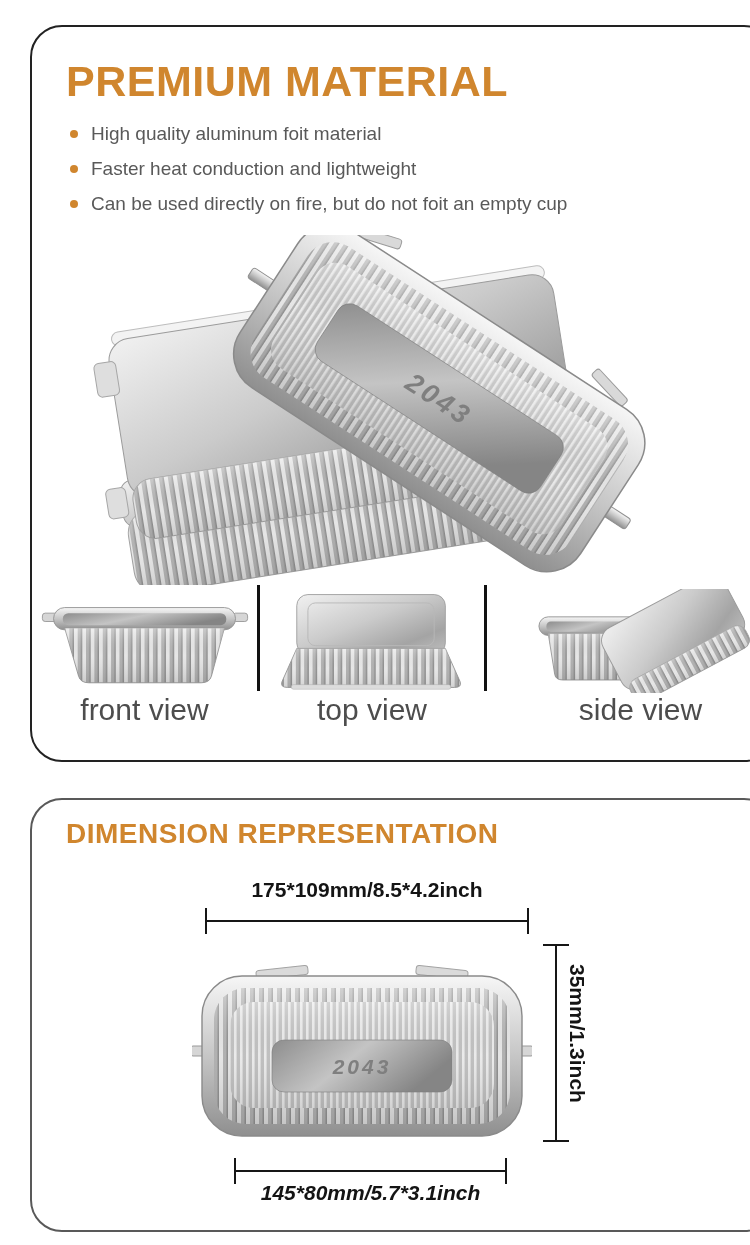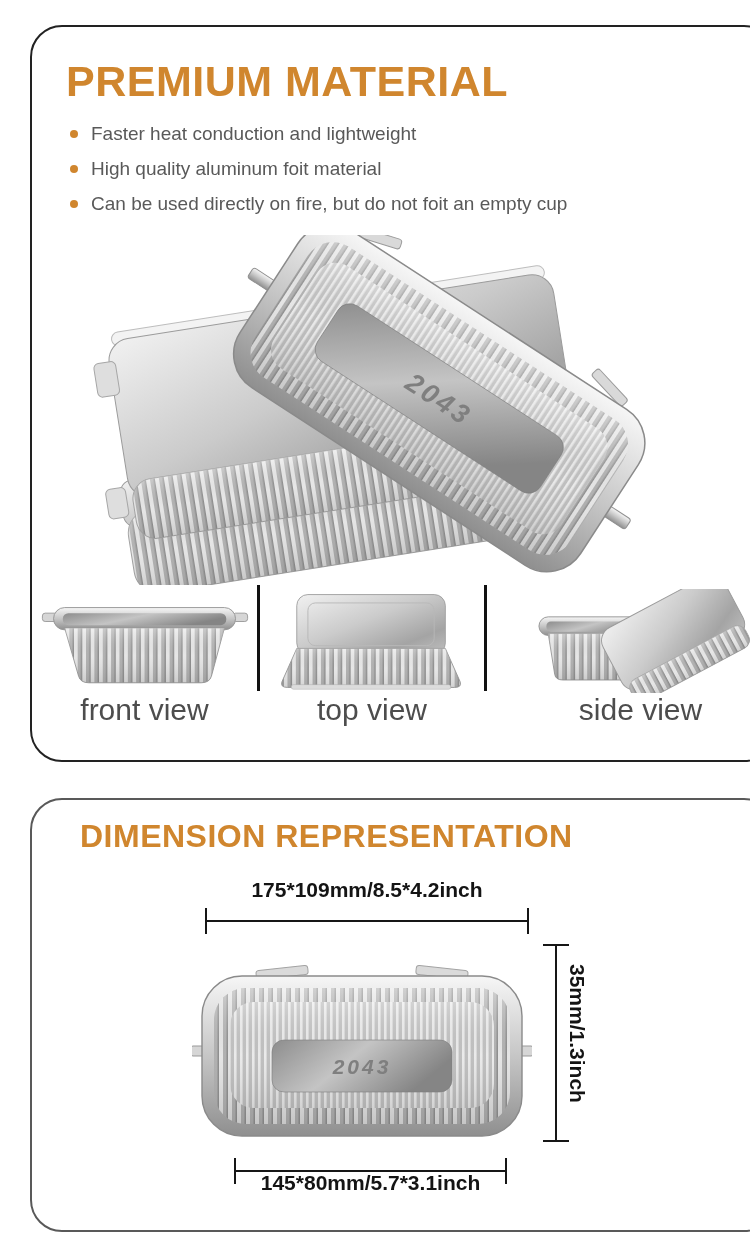--- a/index.html
+++ b/index.html
@@ -16,41 +16,41 @@
     width:750px;height:1245px;position:relative;
     font-family:"Liberation Sans", sans-serif;
     overflow:hidden;
   }
   .card{position:absolute;left:30px;width:746px;background:#fff;border-radius:32px;}
   .card1{top:25px;height:737px;border:2px solid var(--card1-border);}
   .card2{top:798px;height:434px;border:2px solid var(--card2-border);}
 
   .title{position:absolute;font-weight:bold;color:var(--accent);white-space:nowrap;}
   .title1{left:34px;top:30px;font-size:43px;letter-spacing:0.5px;}
-  .title2{left:48px;top:18px;font-size:32px;letter-spacing:0.5px;}
+  .title2{left:34px;top:18px;font-size:28px;letter-spacing:0.5px;}
 
   .bullets{position:absolute;left:38px;top:96px;list-style:none;}
   .bullet{display:flex;align-items:center;margin-bottom:13px;font-size:19px;color:var(--text-gray);white-space:nowrap;}
   .dot{width:8px;height:8px;border-radius:50%;background:var(--accent);margin-right:13px;flex:none;}
 
   .photo-main{position:absolute;left:50px;top:208px;width:580px;height:350px;}
   .photo-main svg{width:100%;height:100%;display:block;}
 
   .views{position:absolute;left:0;top:558px;width:100%;display:flex;align-items:flex-start;}
   .view-cell{display:flex;flex-direction:column;align-items:center;}
   .view-cell.c1{width:225px;}
   .view-cell.c2{width:224px;}
   .view-cell.c3{flex:1;padding-left:20px;}
   .vdiv{width:3px;height:106px;background:#111;flex:none;}
   .thumb{width:96%;height:104px;margin-top:4px;}
   .view-label{font-size:30px;color:var(--view-label-gray);white-space:nowrap;}
 
   .dim-text{position:absolute;font-size:21px;font-weight:bold;color:#141414;text-align:center;white-space:nowrap;}
   .dim-top-text{left:173px;width:324px;top:78px;}
-  .dim-bottom-text{left:182px;width:313px;top:371px;}
+  .dim-bottom-text{left:182px;width:313px;top:381px;font-style:italic;}
   .dim-side-text{left:557px;top:164px;width:200px;text-align:left;transform:rotate(90deg);transform-origin:0 0;}
 
   .hline{position:absolute;height:2px;background:var(--line-black);}
   .hline::before,.hline::after{content:"";position:absolute;top:-12px;width:2px;height:26px;background:var(--line-black);}
   .hline::before{left:0;}
   .hline::after{right:0;}
   .hline-top{left:173px;width:324px;top:120px;}
   .hline-bottom{left:202px;width:273px;top:370px;}
 
   .vline{position:absolute;width:2px;background:var(--line-black);left:523px;top:144px;height:198px;}
@@ -66,25 +66,25 @@
 </head>
 <body>
 
 <section class="card card1">
 
   <h1 class="title title1">PREMIUM MATERIAL</h1>
 
   <ul class="bullets">
     <li class="bullet">
       <span class="dot"></span>
-      <span>Faster heat conduction and lightweight</span>
+      <span>High quality aluminum foit material</span>
     </li>
     <li class="bullet">
       <span class="dot"></span>
-      <span>High quality aluminum foit material</span>
+      <span>Faster heat conduction and lightweight</span>
     </li>
     <li class="bullet">
       <span class="dot"></span>
       <span>Can be used directly on fire, but do not foit an empty cup</span>
     </li>
   </ul>
 
   <div class="photo-main">
     <svg viewBox="0 0 580 350">
       <defs>

